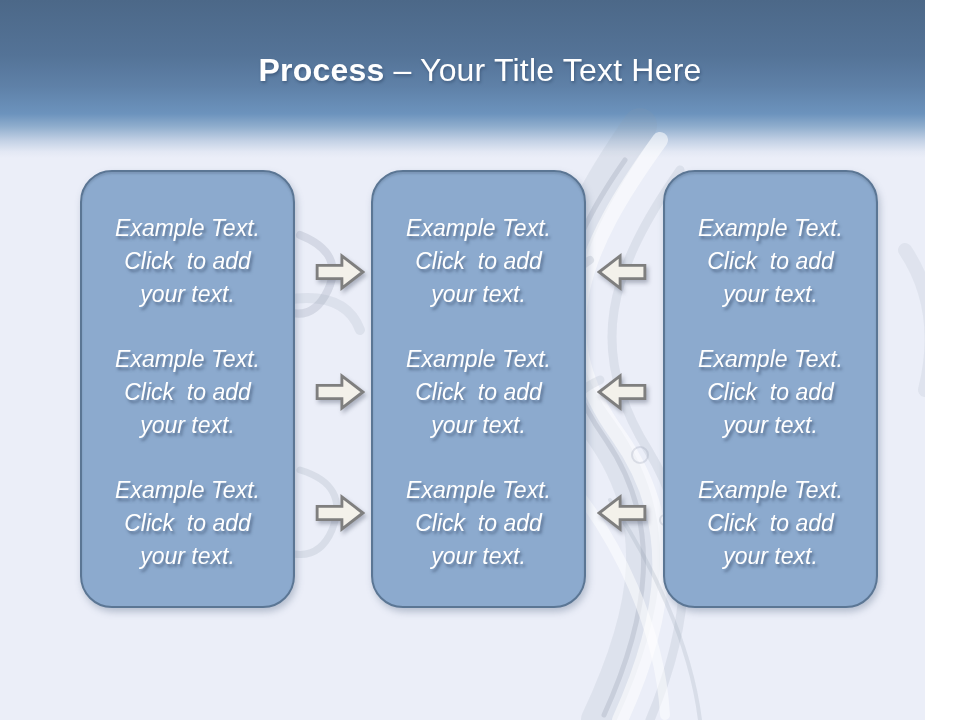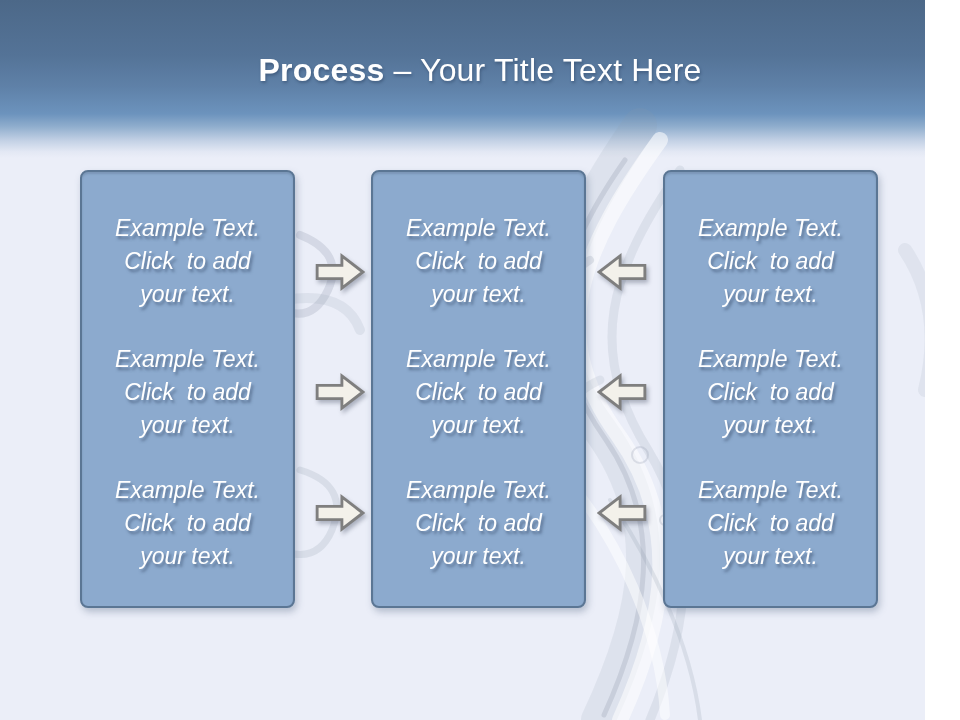--- a/index.html
+++ b/index.html
@@ -23,21 +23,21 @@
     position:absolute;left:0;top:52px;width:960px;
     text-align:center;color:#ffffff;font-size:32px;
     text-shadow:1px 2px 3px rgba(30,50,80,0.40);
     letter-spacing:0.2px;white-space:pre-wrap;
   }
   #title .t-bold{font-weight:bold;}
   .process-box{
     position:absolute;top:170px;height:438px;width:215px;
     background:#8caace;
     border:2.5px solid #5b7694;
-    border-radius:8px;
+    border-radius:32px;
     box-shadow:2px 4px 7px rgba(80,100,130,0.35), inset 0 2px 2px rgba(70,90,115,0.25);
     box-sizing:border-box;
     display:flex;flex-direction:column;
     padding:40px 8px 33px 8px;gap:32px;
   }
   #box-left{left:80px;}
   #box-middle{left:371px;}
   #box-right{left:663px;}
   .box-paragraph{
     color:#ffffff;font-style:italic;

